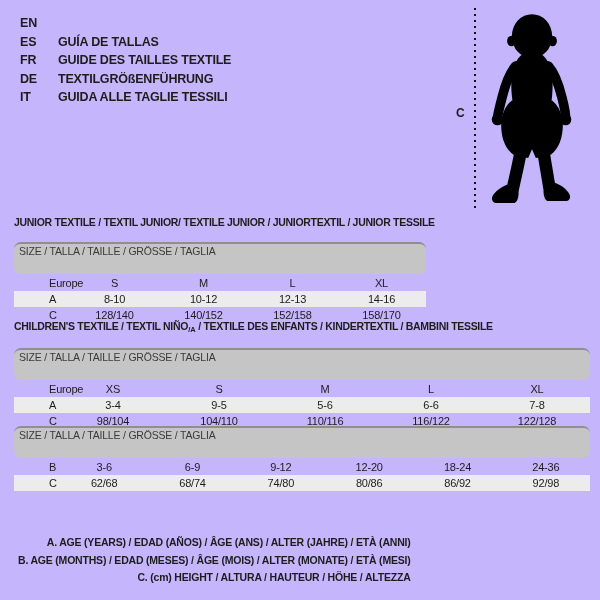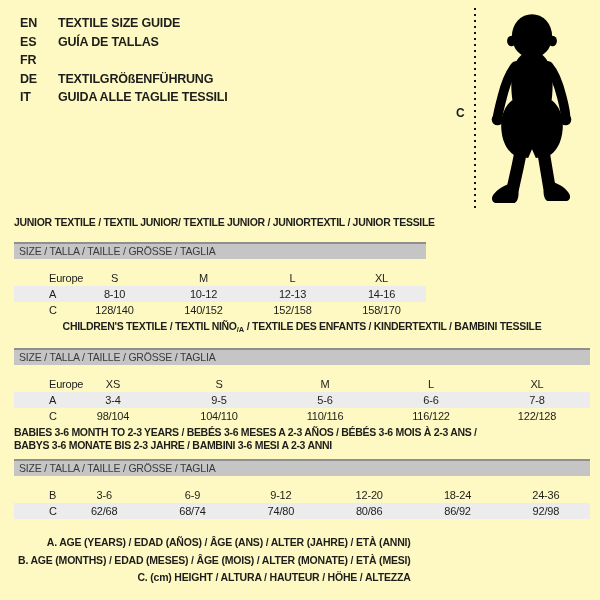--- a/index.html
+++ b/index.html
@@ -1,19 +1,19 @@
 <!DOCTYPE html>
 <html><head>
 <meta charset="utf-8">
 <style>
   * { margin:0; padding:0; box-sizing:border-box; }
   html,body { background:#fff; }
   body { font-family:"Liberation Sans", sans-serif; color:#1d1d1b; }
   .canvas {
-    position:relative; width:600px; height:600px; background:#fef9c3;
+    position:relative; width:600px; height:600px; background:#c4b5fd;
     overflow:hidden; letter-spacing:-0.2px;
   }
 
   
   .lang-list { position:absolute; left:20px; top:14px; }
   .lang-row { display:flex; height:18.5px; align-items:center; font-weight:bold; font-size:12.5px; }
   .lang-code { width:38px; }
   .lang-label { white-space:nowrap; }
 
   
@@ -24,28 +24,28 @@
   .measure-c { position:absolute; left:456px; top:106px; font-weight:bold; font-size:12px; }
   .baby { position:absolute; left:486px; top:9px; }
 
   
   .tbl { position:absolute; left:14px; }
   .t1 { top:216px; width:412px; }
   .t2 { top:320px; width:576px; }
   .t3 { top:426px; width:576px; }
   .tbl-title { font-weight:bold; font-size:10.5px; letter-spacing:-0.3px; line-height:13px; white-space:nowrap; }
   .t1 .tbl-title { margin-bottom:13px; }
-  .t2 .tbl-title { margin-bottom:12px;text-align:center; }
+  .t2 .tbl-title { margin-bottom:12px; }
   .t3 .tbl-title { margin-bottom:7px; }
   .tbl-title .subscript { font-size:7.5px; vertical-align:-2px; letter-spacing:0; }
 
   .size-bar {
-    border-top:2px solid #8f8f8f; background:#c5c5c5; height:17px;
+    border-top:2px solid #8f8f8f; background:#c5c5c5; height:32px;
     line-height:15px; font-size:10.5px; color:#3a3a3a; padding-left:5px;
-    margin-bottom:11px; white-space:nowrap;
+    margin-bottom:1px; white-space:nowrap;border-radius:7px;
   }
   .trow { display:grid; height:16px; line-height:16px; font-size:11px; }
   .cols5 { grid-template-columns:56px repeat(4,1fr); }
   .cols6 { grid-template-columns:46px repeat(5,1fr); }
   .cols7 { grid-template-columns:46px repeat(6,1fr); }
   .striped { background:#ececec; }
   .rlabel { text-align:left; padding-left:6px;margin-left:29px; }
   .cell { text-align:center; }
 
   
@@ -53,28 +53,28 @@
   .legend-line { font-weight:bold; font-size:10.5px; line-height:13px; margin-bottom:4.5px; white-space:nowrap; }
 </style>
 </head>
 <body>
 
 <div class="canvas">
 
   <div class="lang-list">
     <div class="lang-row">
       <span class="lang-code">EN</span>
-      <span class="lang-label">TEXTILE SIZE GUIDE</span>
     </div>
     <div class="lang-row">
       <span class="lang-code">ES</span>
       <span class="lang-label">GUÍA DE TALLAS</span>
     </div>
     <div class="lang-row">
       <span class="lang-code">FR</span>
+      <span class="lang-label">GUIDE DES TAILLES TEXTILE</span>
     </div>
     <div class="lang-row">
       <span class="lang-code">DE</span>
       <span class="lang-label">TEXTILGRÖßENFÜHRUNG</span>
     </div>
     <div class="lang-row">
       <span class="lang-code">IT</span>
       <span class="lang-label">GUIDA ALLE TAGLIE TESSILI</span>
     </div>
   </div>
@@ -148,24 +148,20 @@
       <span class="rlabel">C</span>
       <span class="cell">98/104</span>
       <span class="cell">104/110</span>
       <span class="cell">110/116</span>
       <span class="cell">116/122</span>
       <span class="cell">122/128</span>
     </div>
   </div>
 
   <div class="tbl t3">
-    <div class="tbl-title">
-      <div>BABIES 3-6 MONTH TO 2-3 YEARS / BEBÉS 3-6 MESES A 2-3 AÑOS / BÉBÉS 3-6 MOIS À 2-3 ANS /</div>
-      <div>BABYS 3-6 MONATE BIS 2-3 JAHRE / BAMBINI 3-6 MESI A 2-3 ANNI</div>
-    </div>
     <div class="size-bar">SIZE / TALLA / TAILLE / GRÖSSE / TAGLIA</div>
     <div class="trow cols7">
       <span class="rlabel">B</span>
       <span class="cell">3-6</span>
       <span class="cell">6-9</span>
       <span class="cell">9-12</span>
       <span class="cell">12-20</span>
       <span class="cell">18-24</span>
       <span class="cell">24-36</span>
     </div>

